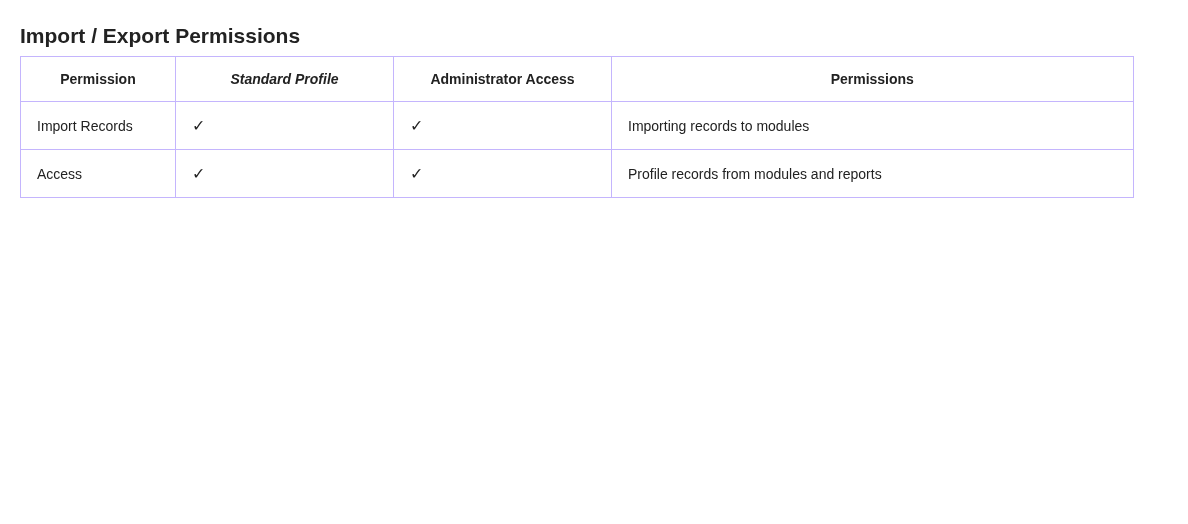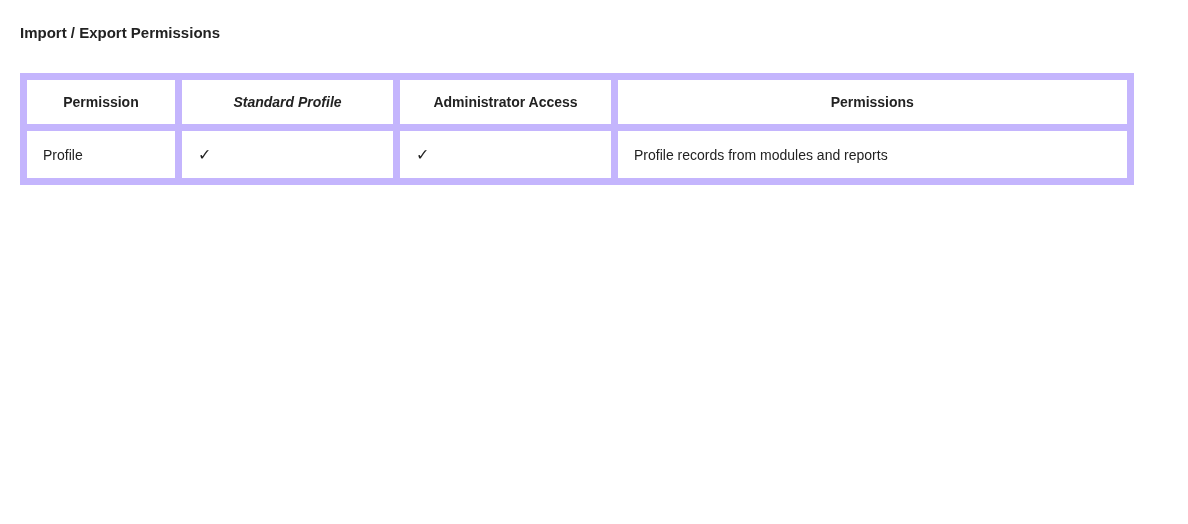--- a/index.html
+++ b/index.html
@@ -13,33 +13,33 @@
       font-size: 14px;
       color: #222;
       background: #fff;
       padding: 24px 20px;
       width: 1188px;
       min-height: 524px;
     }
 
     .page-title {
       font-weight: bold;
-      font-size: 15px;
-      margin-bottom: 32px;
+      font-size: 21px;
+      margin-bottom: 8px;
     }
 
     .permissions-table {
       border-collapse: collapse;
       width: 97%;
       margin-top: 8px;
     }
 
     .permissions-table th,
     .permissions-table td {
-      border: 7px solid #c4b5fd;
+      border: 1px solid #c4b5fd;
       padding: 14px 16px;
       vertical-align: middle;
     }
 
     .permissions-table th {
       font-weight: bold;
       background: #fff;
       vertical-align: middle;
     }
 
@@ -76,20 +76,26 @@
 <table class="permissions-table">
   <thead>
     <tr>
       <th class="col-permission">Permission</th>
       <th class="col-standard">Standard Profile</th>
       <th class="col-admin">Administrator Access</th>
       <th class="col-description">Permissions</th>
     </tr>
   </thead>
   <tbody id="table-body">
+  <tr>
+        <td>Import Records</td>
+        <td><span class="check-mark">✓</span></td>
+        <td><span class="check-mark">✓</span></td>
+        <td>Importing records to modules</td>
+      </tr>
       <tr>
-        <td>Profile</td>
+        <td>Access</td>
         <td><span class="check-mark">✓</span></td>
         <td><span class="check-mark">✓</span></td>
         <td>Profile records from modules and reports</td>
       </tr>
     </tbody>
 </table>
 
 </body></html>

